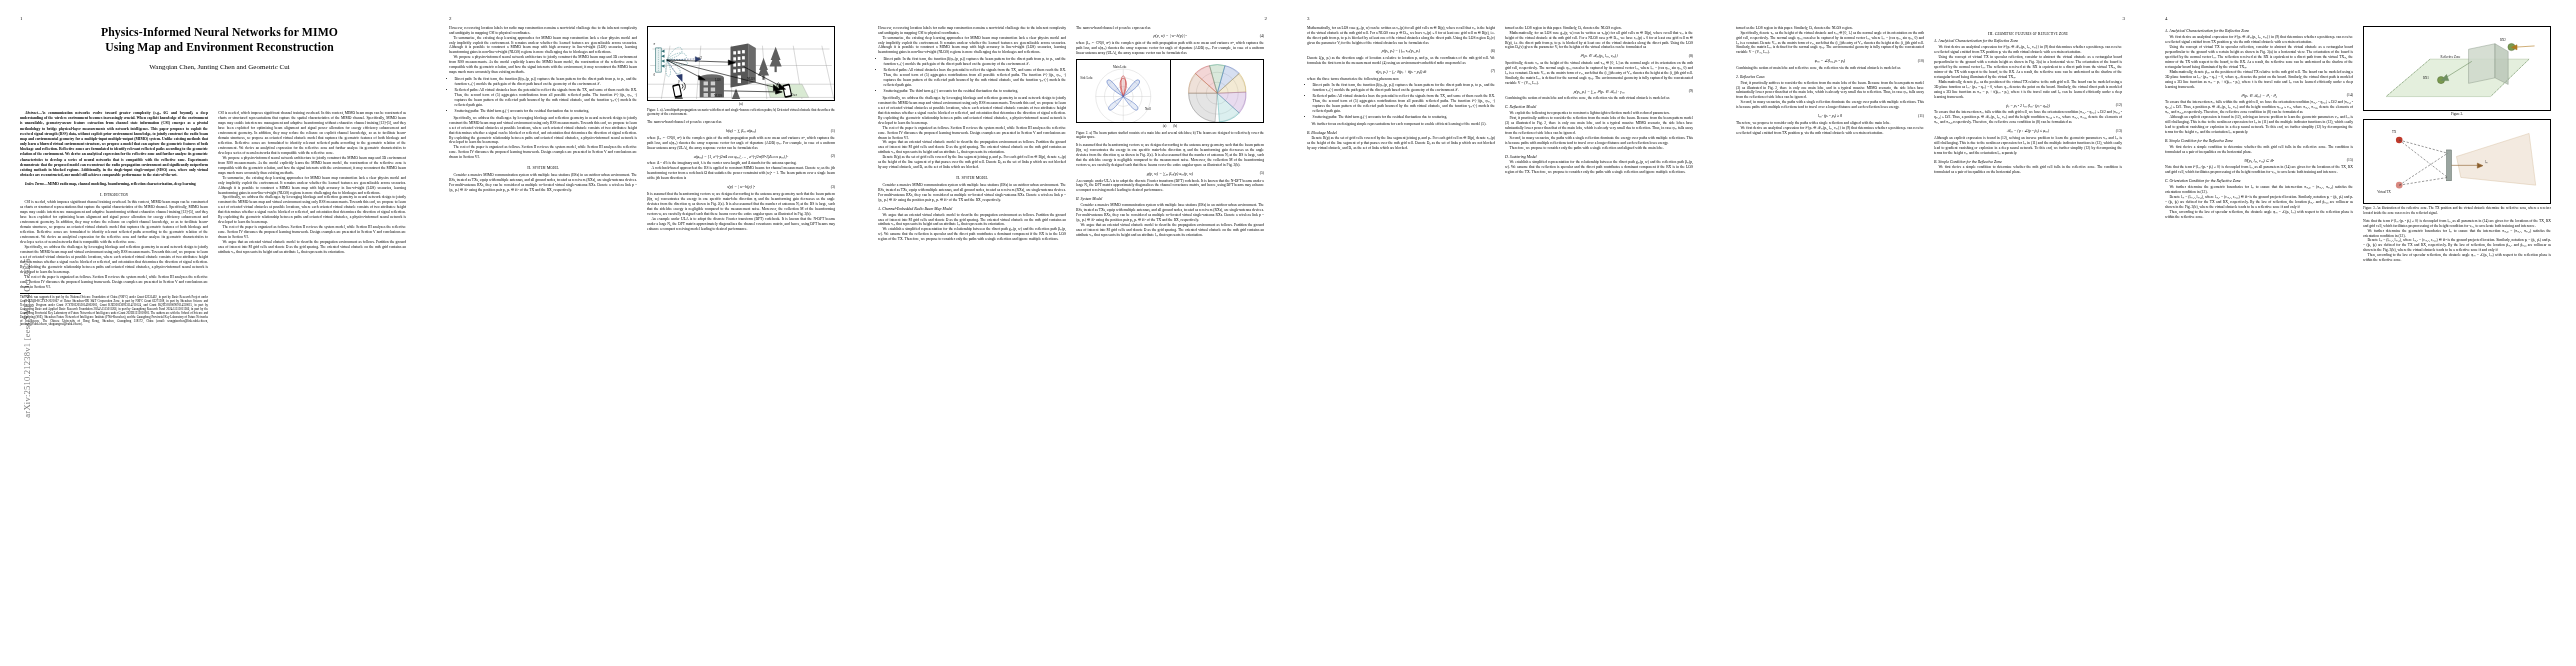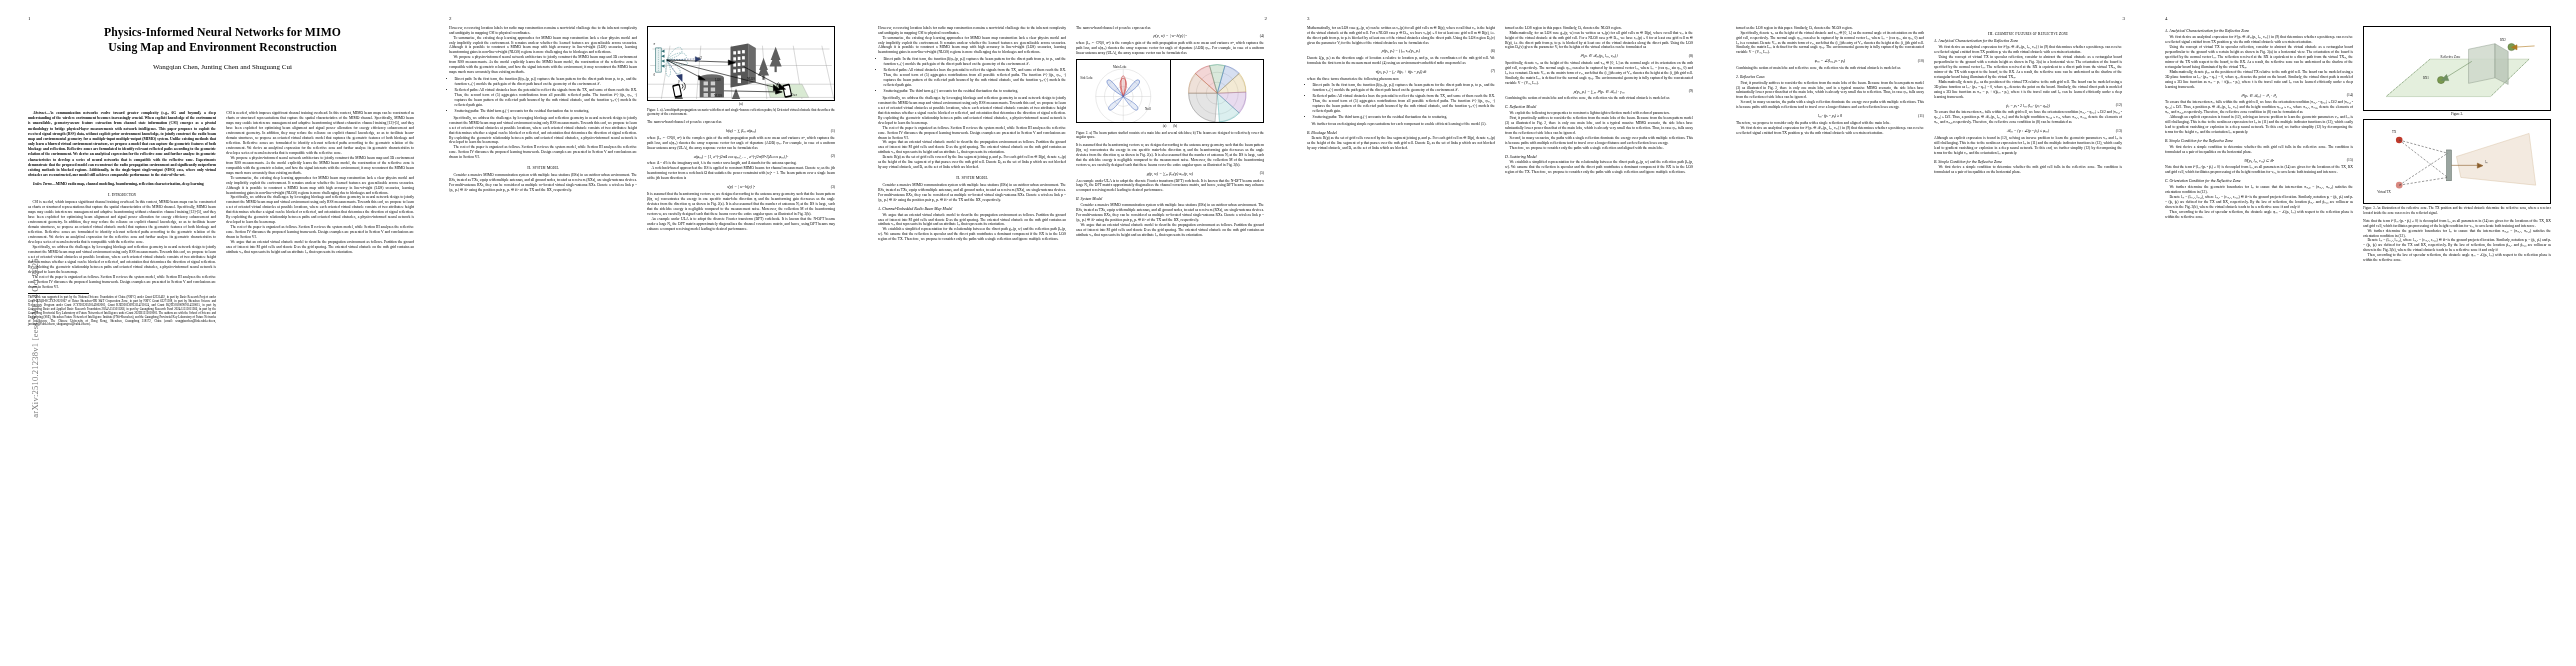--- a/index.html
+++ b/index.html
@@ -18,21 +18,21 @@
 
   
   .sheet {
     position: absolute;
     top: 0;
     width: 429px;
     height: 667px;
     background: #fff;
     overflow: hidden;
   }
-  .sheet.p1 { left: 8px; }
+  .sheet.p1 { left: 0; padding-left: 10px; }
   .sheet.p2 { left: 429px; }
   .sheet.p3 { left: 858px; }
   .sheet.p4 { left: 1287px; }
   .sheet.p5 { left: 1716px; }
   .sheet.p6 { left: 2145px; }
 
   .pagenum {
     position: absolute;
     top: 15.6px;
     font-size: 5px;
@@ -232,21 +232,21 @@
 <div class="sheet p1">
   <div class="pagenum left">1</div>
 
   <div class="arxiv-stamp">arXiv:2510.21238v1  [eess.SY]  24 Oct 2025</div>
 
   <div class="titleblock">
     <div class="paper-title">
       <div>Physics-Informed Neural Networks for MIMO</div>
       <div>Using Map and Environment Reconstruction</div>
     </div>
-    <div class="paper-authors">Wangqian Chen, Junting Chen and Shuguang Cui</div>
+    <div class="paper-authors">Wangqian Chen, Junting Chen and Geometric Cui</div>
   </div>
 
   <div class="cols" style="top:111px;">
     <div class="col">
       <p class="abstract"><span class="lead">Abstract—</span><span>As communication networks evolve toward greater complexity (e.g., 6G and beyond), a deep understanding of the wireless environment becomes increasingly crucial. When explicit knowledge of the environment is unavailable, geometry-aware feature extraction from channel state information (CSI) emerges as a pivotal methodology to bridge physical-layer measurements with network intelligence. This paper proposes to exploit the received signal strength (RSS) data, without explicit prior environment knowledge, to jointly construct the radio beam map and environmental geometry for a multiple-input multiple-output (MIMO) system. Unlike existing methods that only learn a blurred virtual environment structure, we propose a model that can capture the geometric features of both blockage and reflection. Reflective zones are formulated to identify relevant reflected paths according to the geometric relation of the environment. We derive an analytical expression for the reflective zone and further analyze its geometric characteristics to develop a series of neural networks that is compatible with the reflective zone. Experiments demonstrate that the proposed model can reconstruct the radio propagation environment and significantly outperform existing methods in blocked regions. Additionally, in the single-input single-output (SISO) case, where only virtual obstacles are reconstructed, our model still achieves comparable performance to the state-of-the-art.</span></p>
       <p class="keywords"><span class="lead">Index Terms—</span><span>MIMO radio map, channel modeling, beamforming, reflection characterization, deep learning</span></p>
 
       <h2 class="sec">I. Introduction</h2>
       <p class="body">CSI is needed, which imposes significant channel training overhead. In this context, MIMO beam maps can be constructed as charts or structured representations that capture the spatial characteristics of the MIMO channel. Specifically, MIMO beam maps may enable interference management and adaptive beamforming without exhaustive channel training [12]-[5], and they have been exploited for optimizing beam alignment and signal power allocation for energy efficiency enhancement and environment geometry. In addition, they may reduce the reliance on explicit channel knowledge, so as to facilitate beam-domain structures, so propose an oriented virtual obstacle model that captures the geometric features of both blockage and reflection. Reflective zones are formulated to identify relevant reflected paths according to the geometric relation of the environment. We derive an analytical expression for the reflective zone and further analyze its geometric characteristics to develop a series of neural networks that is compatible with the reflective zone.</p>
       <p class="body">Specifically, we address the challenges by leveraging blockage and reflection geometry in neural network design to jointly construct the MIMO beam map and virtual environment using only RSS measurements. Towards this end, we propose to learn a set of oriented virtual obstacles at possible locations, where each oriented virtual obstacle consists of two attributes: height that determines whether a signal can be blocked or reflected, and orientation that determines the direction of signal reflection. By exploiting the geometric relationship between paths and oriented virtual obstacles, a physics-informed neural network is developed to learn the beam map.</p>

